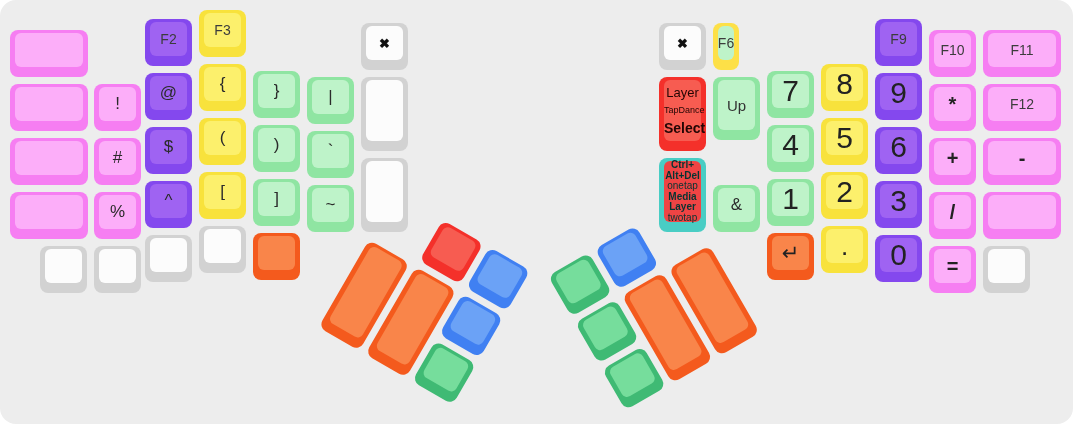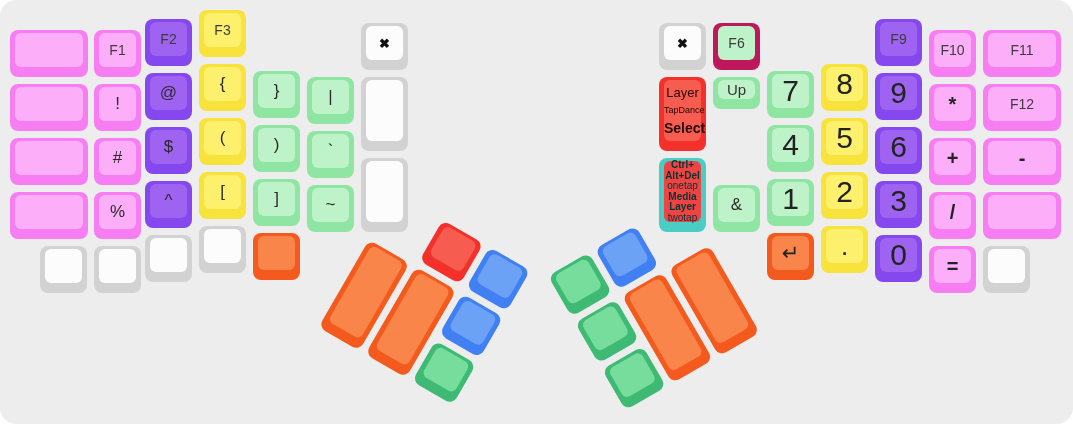--- a/index.html
+++ b/index.html
@@ -46,25 +46,20 @@
       </div>
       <div class="key" style="left: 10px; top: 84px; width: 78px; height: 47px; background: rgb(246, 126, 242);">
         <div class="face" style="background: rgb(252, 174, 249);"></div>
       </div>
       <div class="key" style="left: 10px; top: 138px; width: 78px; height: 47px; background: rgb(246, 126, 242);">
         <div class="face" style="background: rgb(252, 174, 249);"></div>
       </div>
       <div class="key" style="left: 10px; top: 192px; width: 78px; height: 47px; background: rgb(246, 126, 242);">
         <div class="face" style="background: rgb(252, 174, 249);"></div>
       </div>
-      <div class="key" style="left: 94px; top: 30px; width: 47px; height: 47px; background: rgb(246, 126, 242);">
-        <div class="face fkey" style="background: rgb(252, 174, 249);">
-          <span class="klabel">F1</span>
-        </div>
-      </div>
       <div class="key" style="left: 94px; top: 84px; width: 47px; height: 47px; background: rgb(246, 126, 242);">
         <div class="face sym" style="background: rgb(252, 174, 249);">
           <span class="klabel">!</span>
         </div>
       </div>
       <div class="key" style="left: 94px; top: 138px; width: 47px; height: 47px; background: rgb(246, 126, 242);">
         <div class="face sym" style="background: rgb(252, 174, 249);">
           <span class="klabel">#</span>
         </div>
       </div>
@@ -184,26 +179,26 @@
       <div class="key" style="left: 659px; top: 158px; width: 47px; height: 74px; background: rgb(73, 205, 196);">
         <div class="face multiline tight" style="background: #ef4444;">
           <div class="kline l-cb">Ctrl+</div>
           <div class="kline l-cb">Alt+Del</div>
           <div class="kline l-cr">onetap</div>
           <div class="kline l-cb l-gap">Media</div>
           <div class="kline l-cb">Layer</div>
           <div class="kline l-cr">twotap</div>
         </div>
       </div>
-      <div class="key" style="left: 713px; top: 23px; width: 47px; height: 47px; background: #be185d;">
+      <div class="key" style="left: 713px; top: 23px; width: 26px; height: 47px; background: #fde047;">
         <div class="face fkey" style="background: rgb(190, 243, 201);">
           <span class="klabel">F6</span>
         </div>
       </div>
-      <div class="key" style="left: 713px; top: 77px; width: 47px; height: 32px; background: rgb(143, 229, 162);">
+      <div class="key" style="left: 713px; top: 77px; width: 47px; height: 63px; background: rgb(143, 229, 162);">
         <div class="face word" style="background: rgb(190, 243, 201);">
           <span class="klabel">Up</span>
         </div>
       </div>
       <div class="key" style="left: 713px; top: 185px; width: 47px; height: 47px; background: rgb(143, 229, 162);">
         <div class="face sym" style="background: rgb(190, 243, 201);">
           <span class="klabel">&amp;</span>
         </div>
       </div>
       <div class="key" style="left: 767px; top: 71px; width: 47px; height: 47px; background: rgb(143, 229, 162);">

